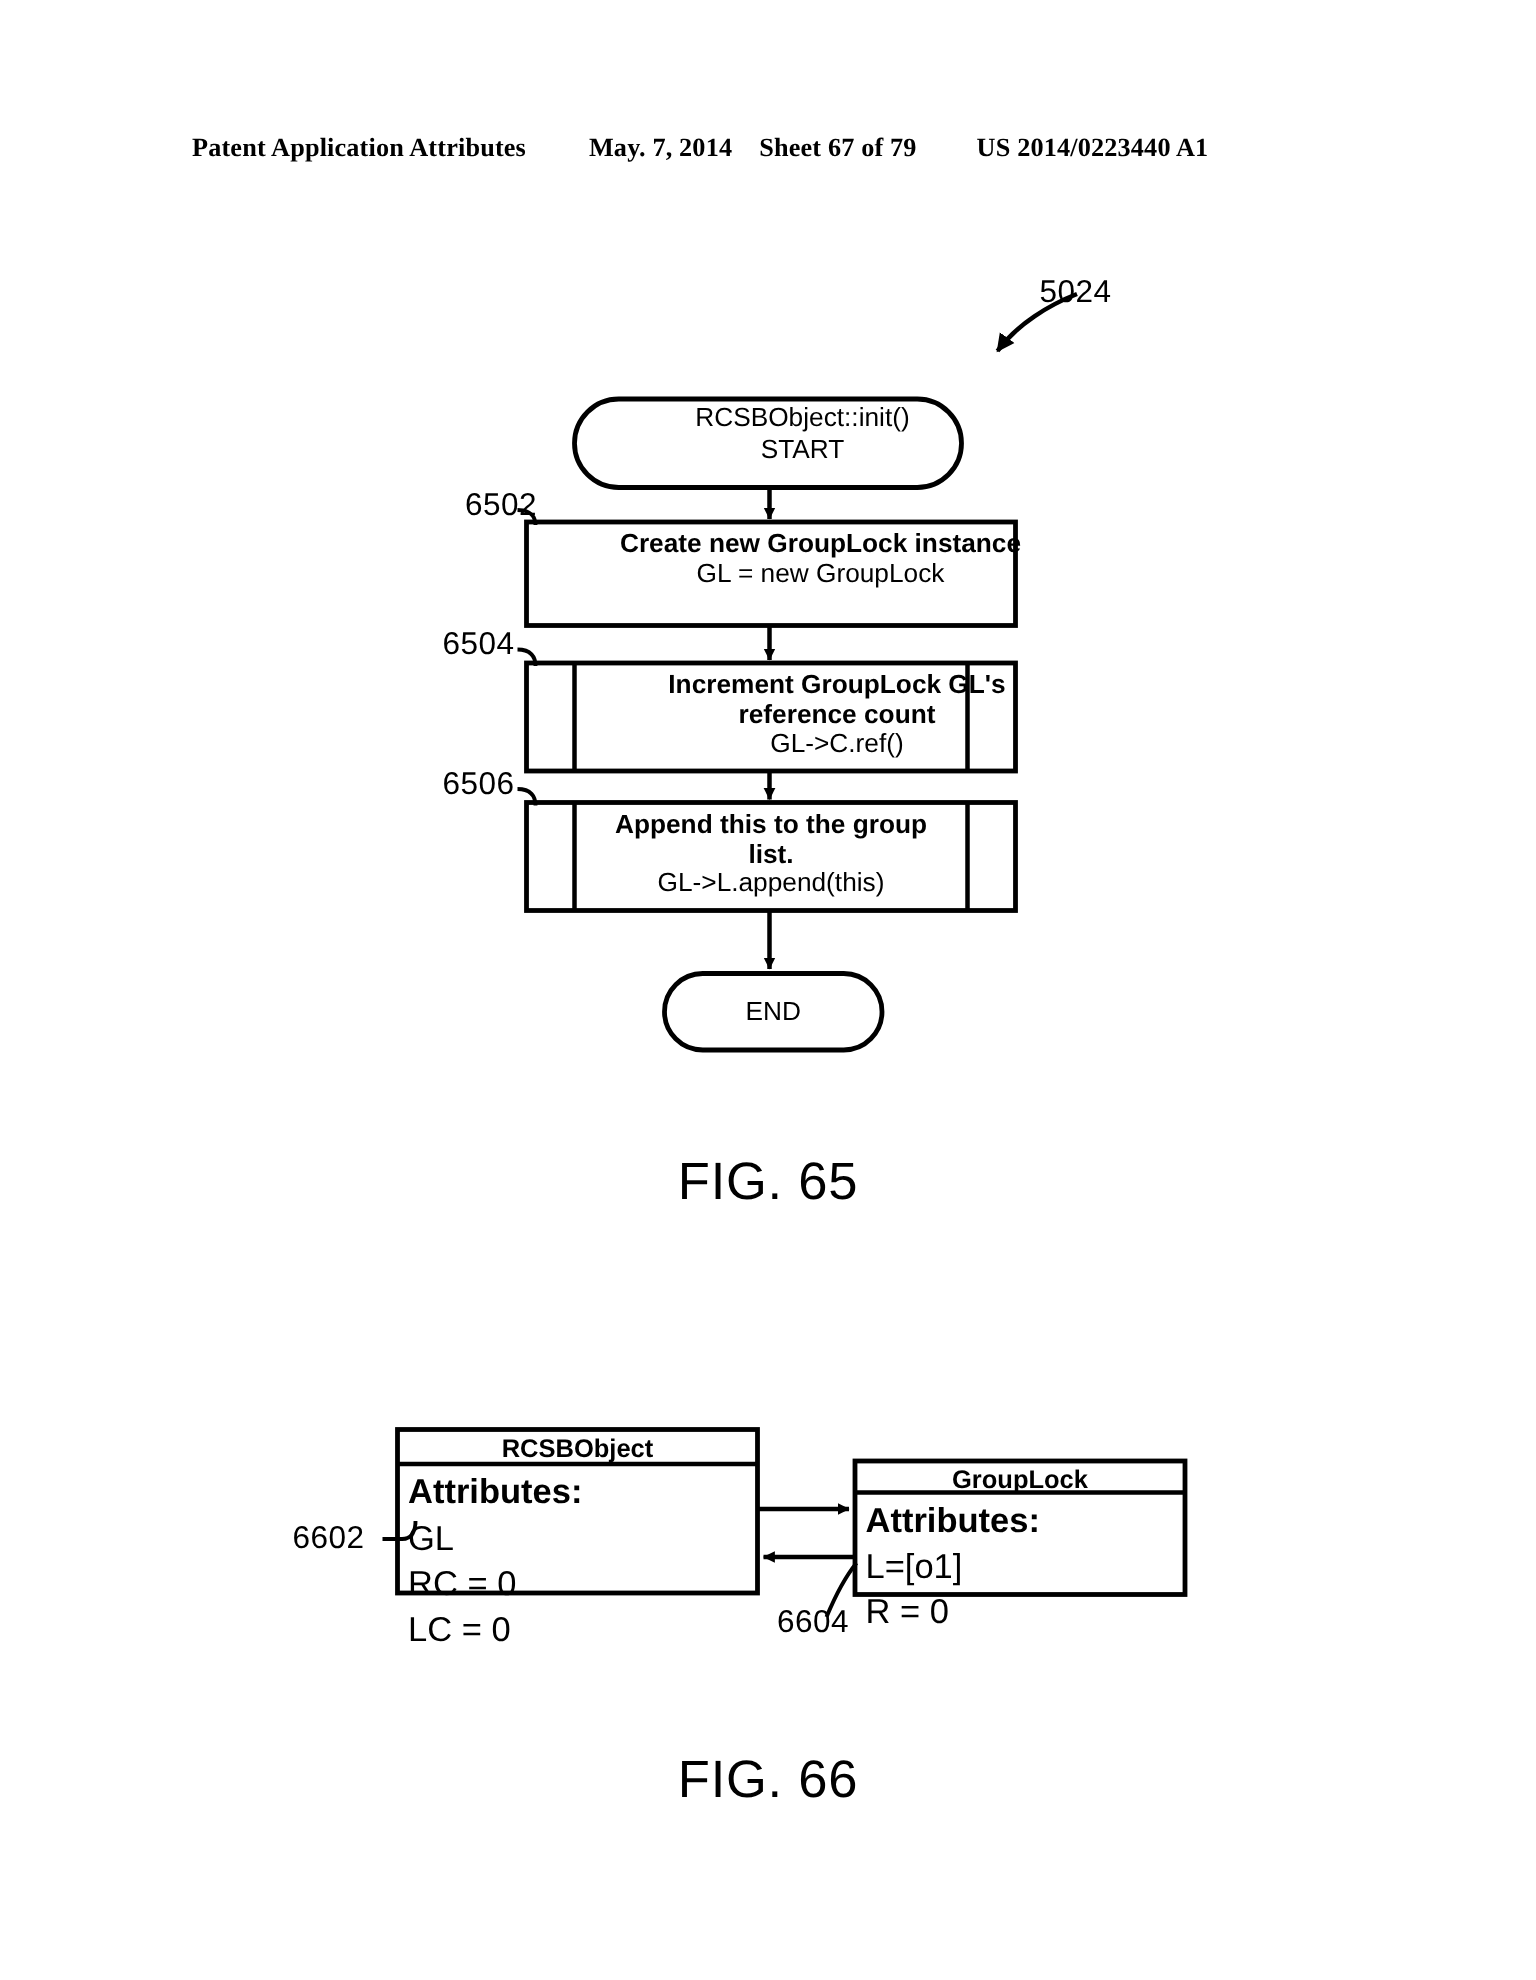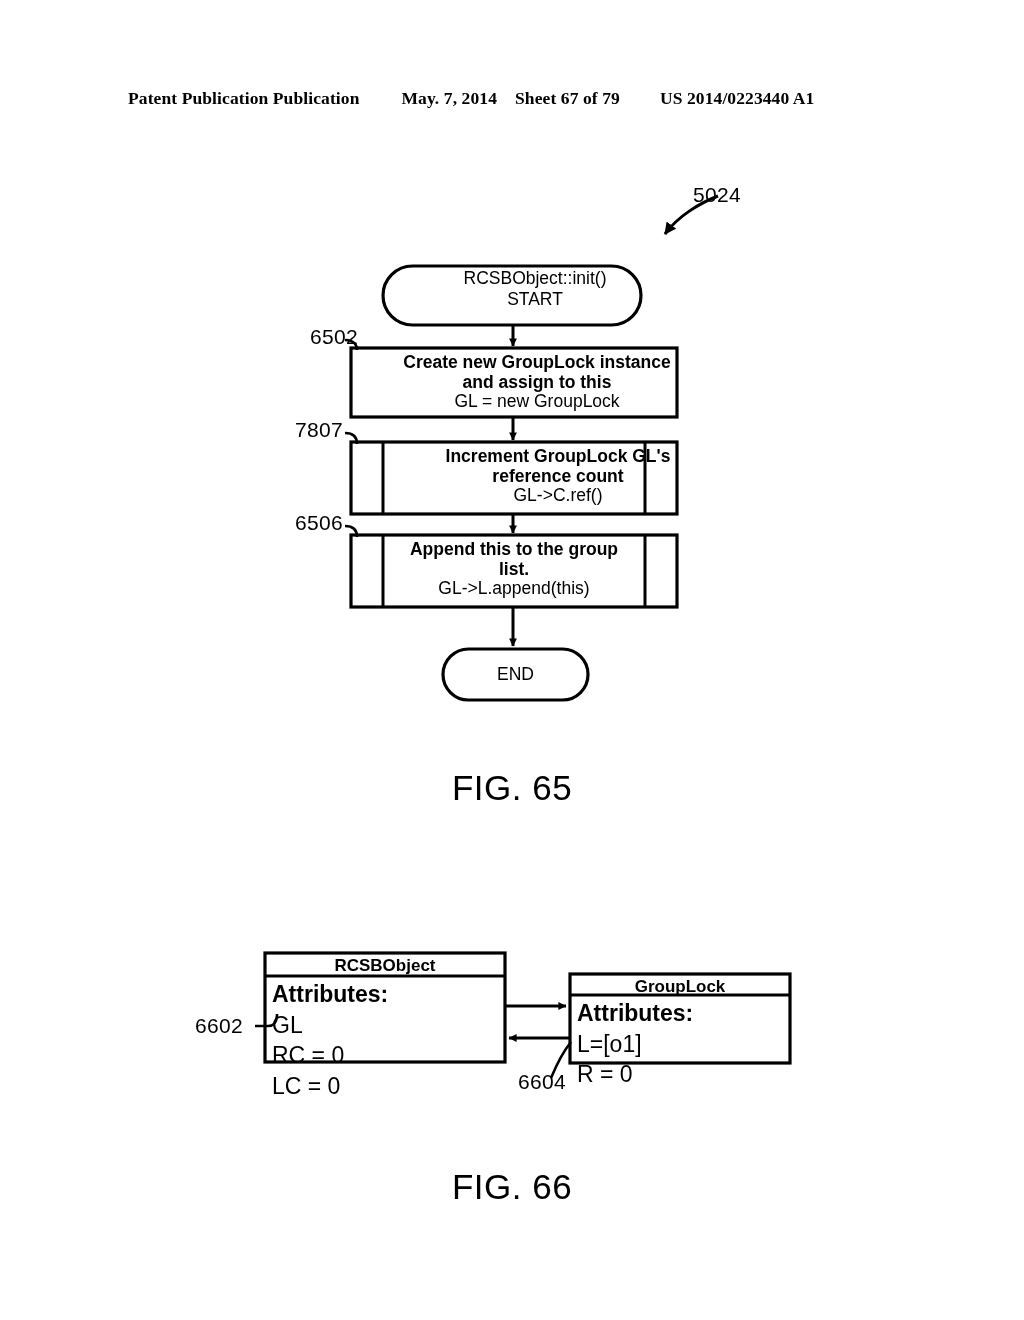--- a/index.html
+++ b/index.html
@@ -112,21 +112,21 @@
   }
   .uml-attrs .attr-row {
     font-weight: normal;
     display: block;
   }
 </style>
 </head>
 <body>
 
 <div class="page-header">
-  <span class="hdr-pub">Patent Publication Publication</span>
+  <span class="hdr-pub">Patent Application Attributes</span>
   <span class="hdr-date">May. 7, 2014</span>
   <span class="hdr-sheet">Sheet 67 of 79</span>
   <span class="hdr-num">US 2014/0223440 A1</span>
 </div>
 
 <div class="fig-canvas">
 <svg width="1024" height="1320" viewBox="0 0 1024 1320" xmlns="http://www.w3.org/2000/svg">
   <defs>
     <marker id="arrowhead" markerWidth="9" markerHeight="9" refX="7.6" refY="4.5" orient="auto" markerUnits="userSpaceOnUse">
       <path d="M0,0.6 L8,4.5 L0,8.4 Z" fill="#000"></path>
@@ -204,27 +204,26 @@
 
 <div class="ref-num" style="left:693px; top:183px;">5024</div>
 
 <div class="term-text" style="left:383px; top:268px; width:304px;">
   <span>RCSBObject::init()</span>
   <span>START</span>
 </div>
 
 <div class="ref-num" style="left:310px; top:325px;">6502</div>
 
-<div class="node-text" style="left:351px; top:353px; width:372px;">
+<div class="node-text" style="left:361px; top:353px; width:372px;">
   <span class="ln-bold">Create new GroupLock instance</span>
-  <span class="ln-bold">and assign to this</span>
   <span class="ln-plain">GL = new GroupLock</span>
 </div>
 
-<div class="ref-num" style="left:295px; top:418px;">7807</div>
+<div class="ref-num" style="left:295px; top:418px;">6504</div>
 
 <div class="node-text" style="left:383px; top:447px; width:262px;padding-left:44px;">
   <span class="ln-bold">Increment GroupLock GL's</span>
   <span class="ln-bold">reference count</span>
   <span class="ln-plain">GL-&gt;C.ref()</span>
 </div>
 
 <div class="ref-num" style="left:295px; top:511px;">6506</div>
 
 <div class="node-text" style="left:383px; top:540px; width:262px;">

